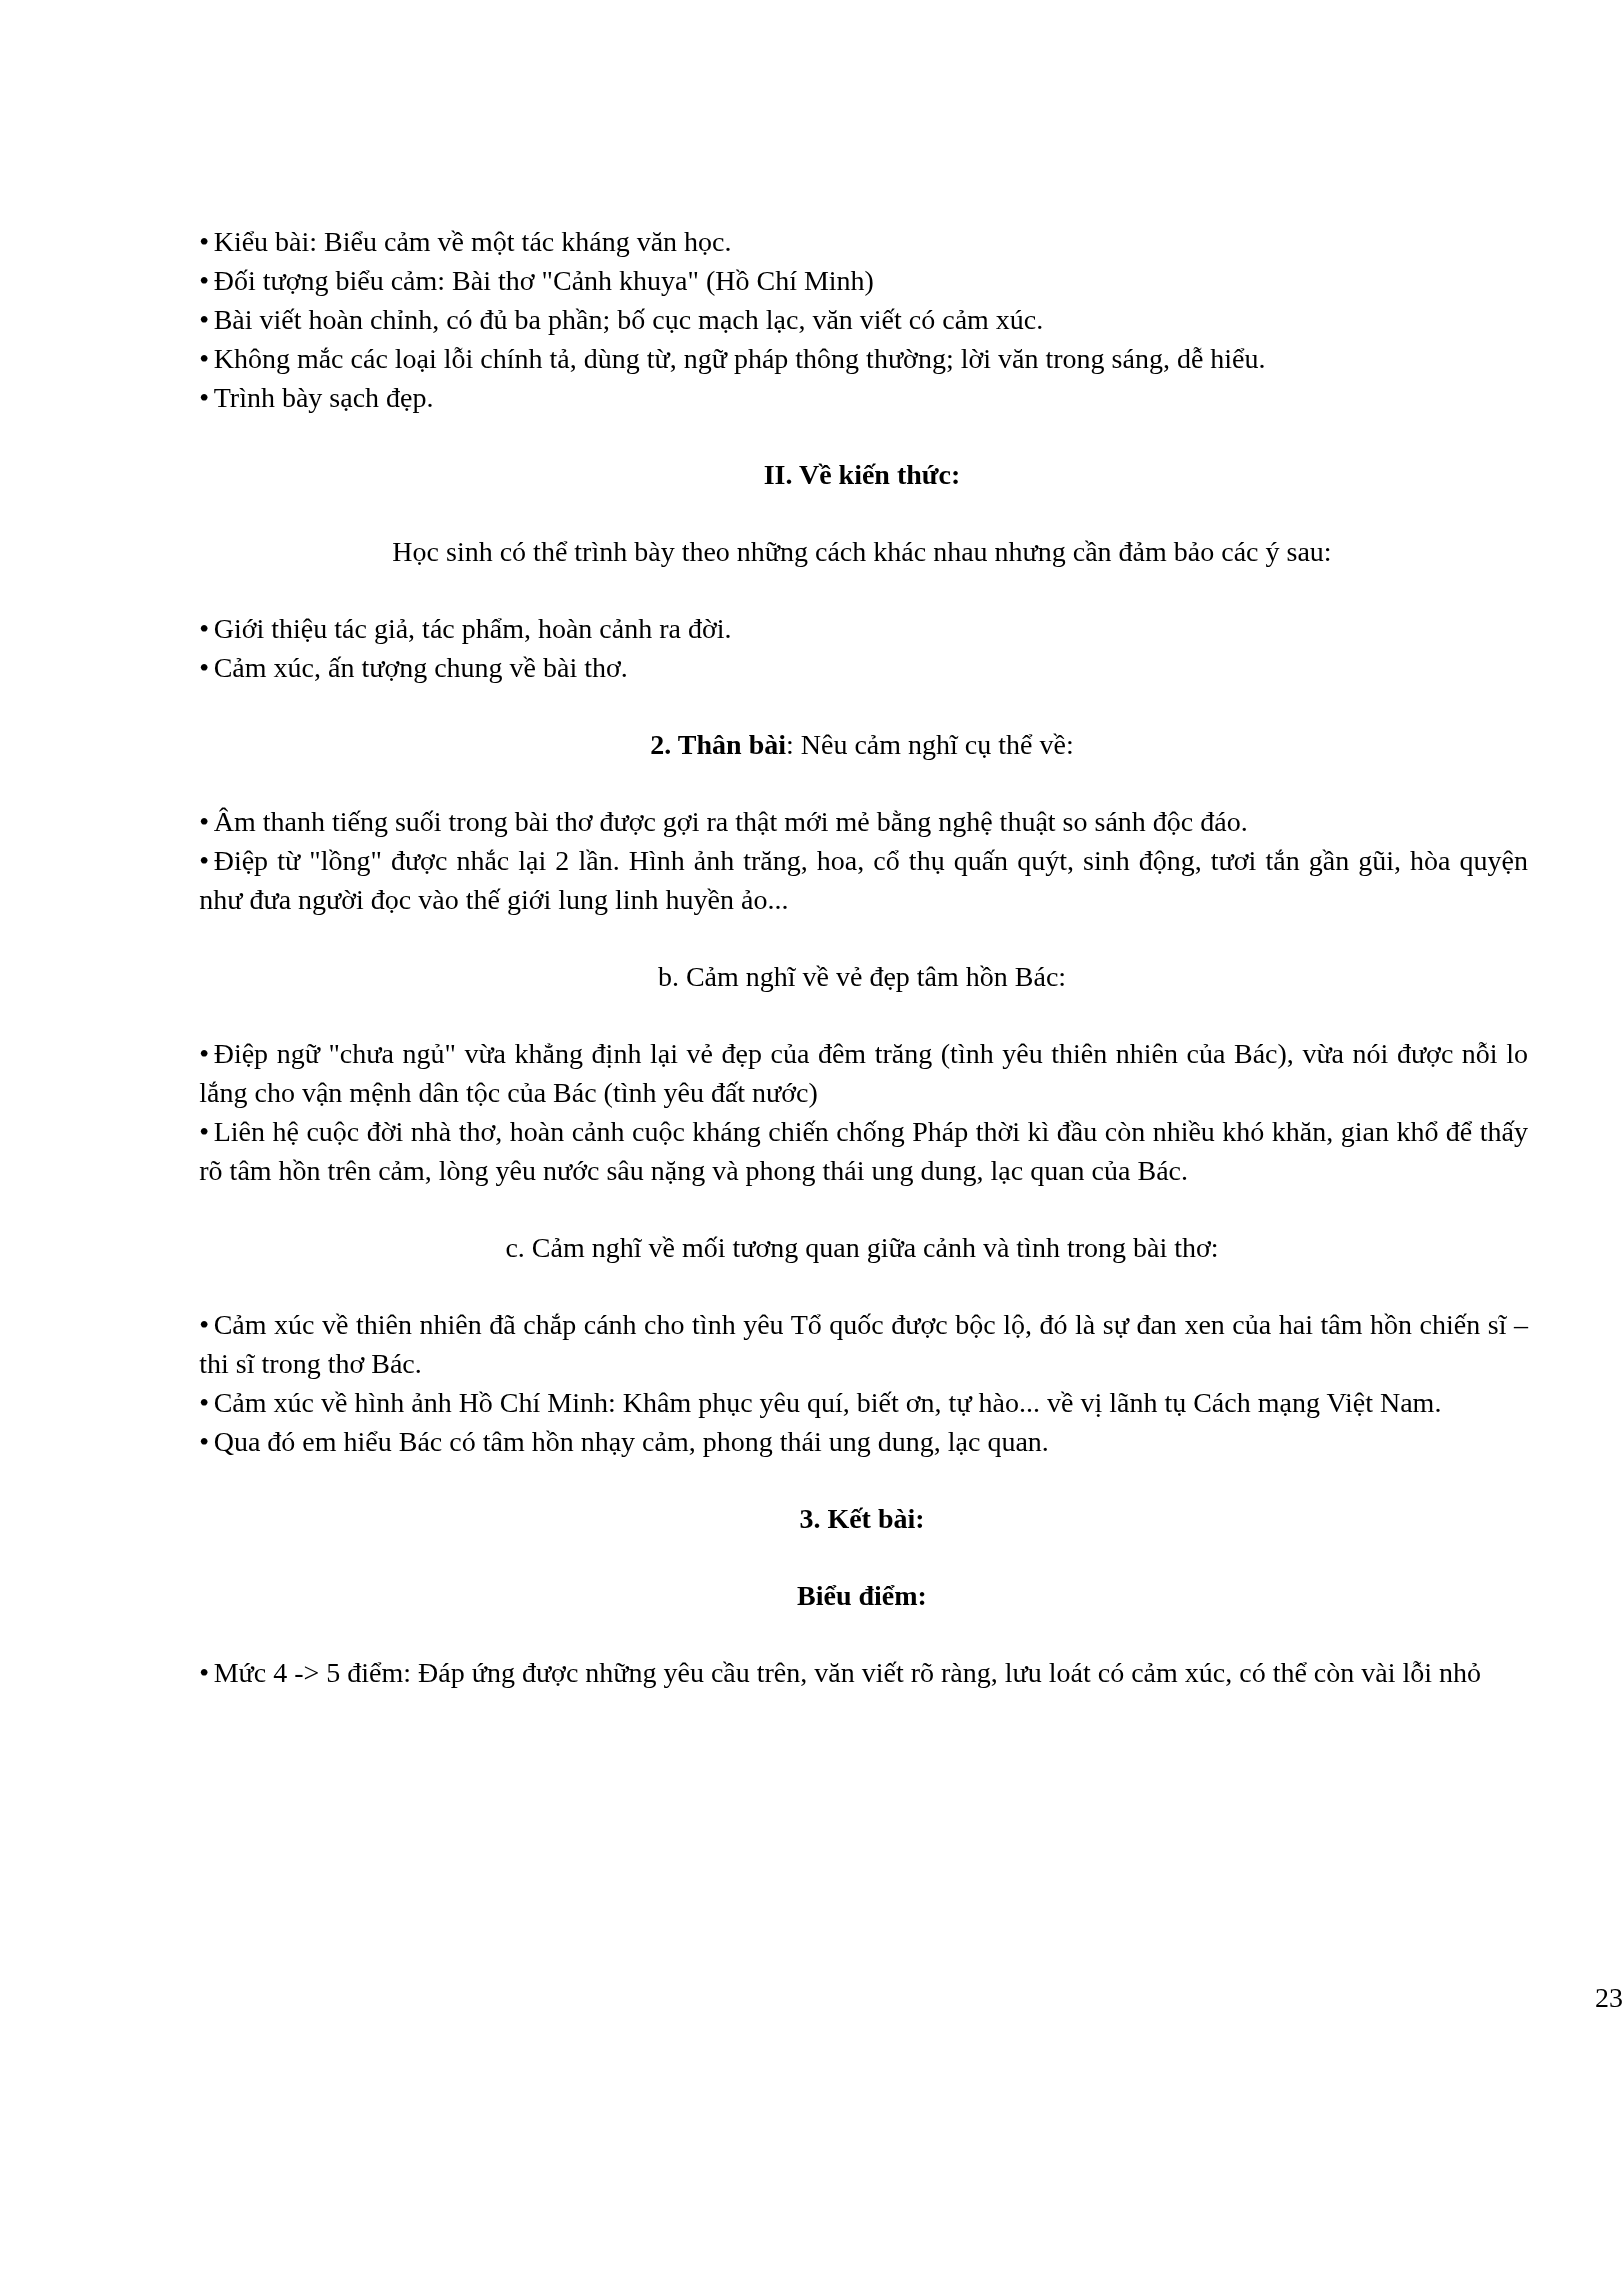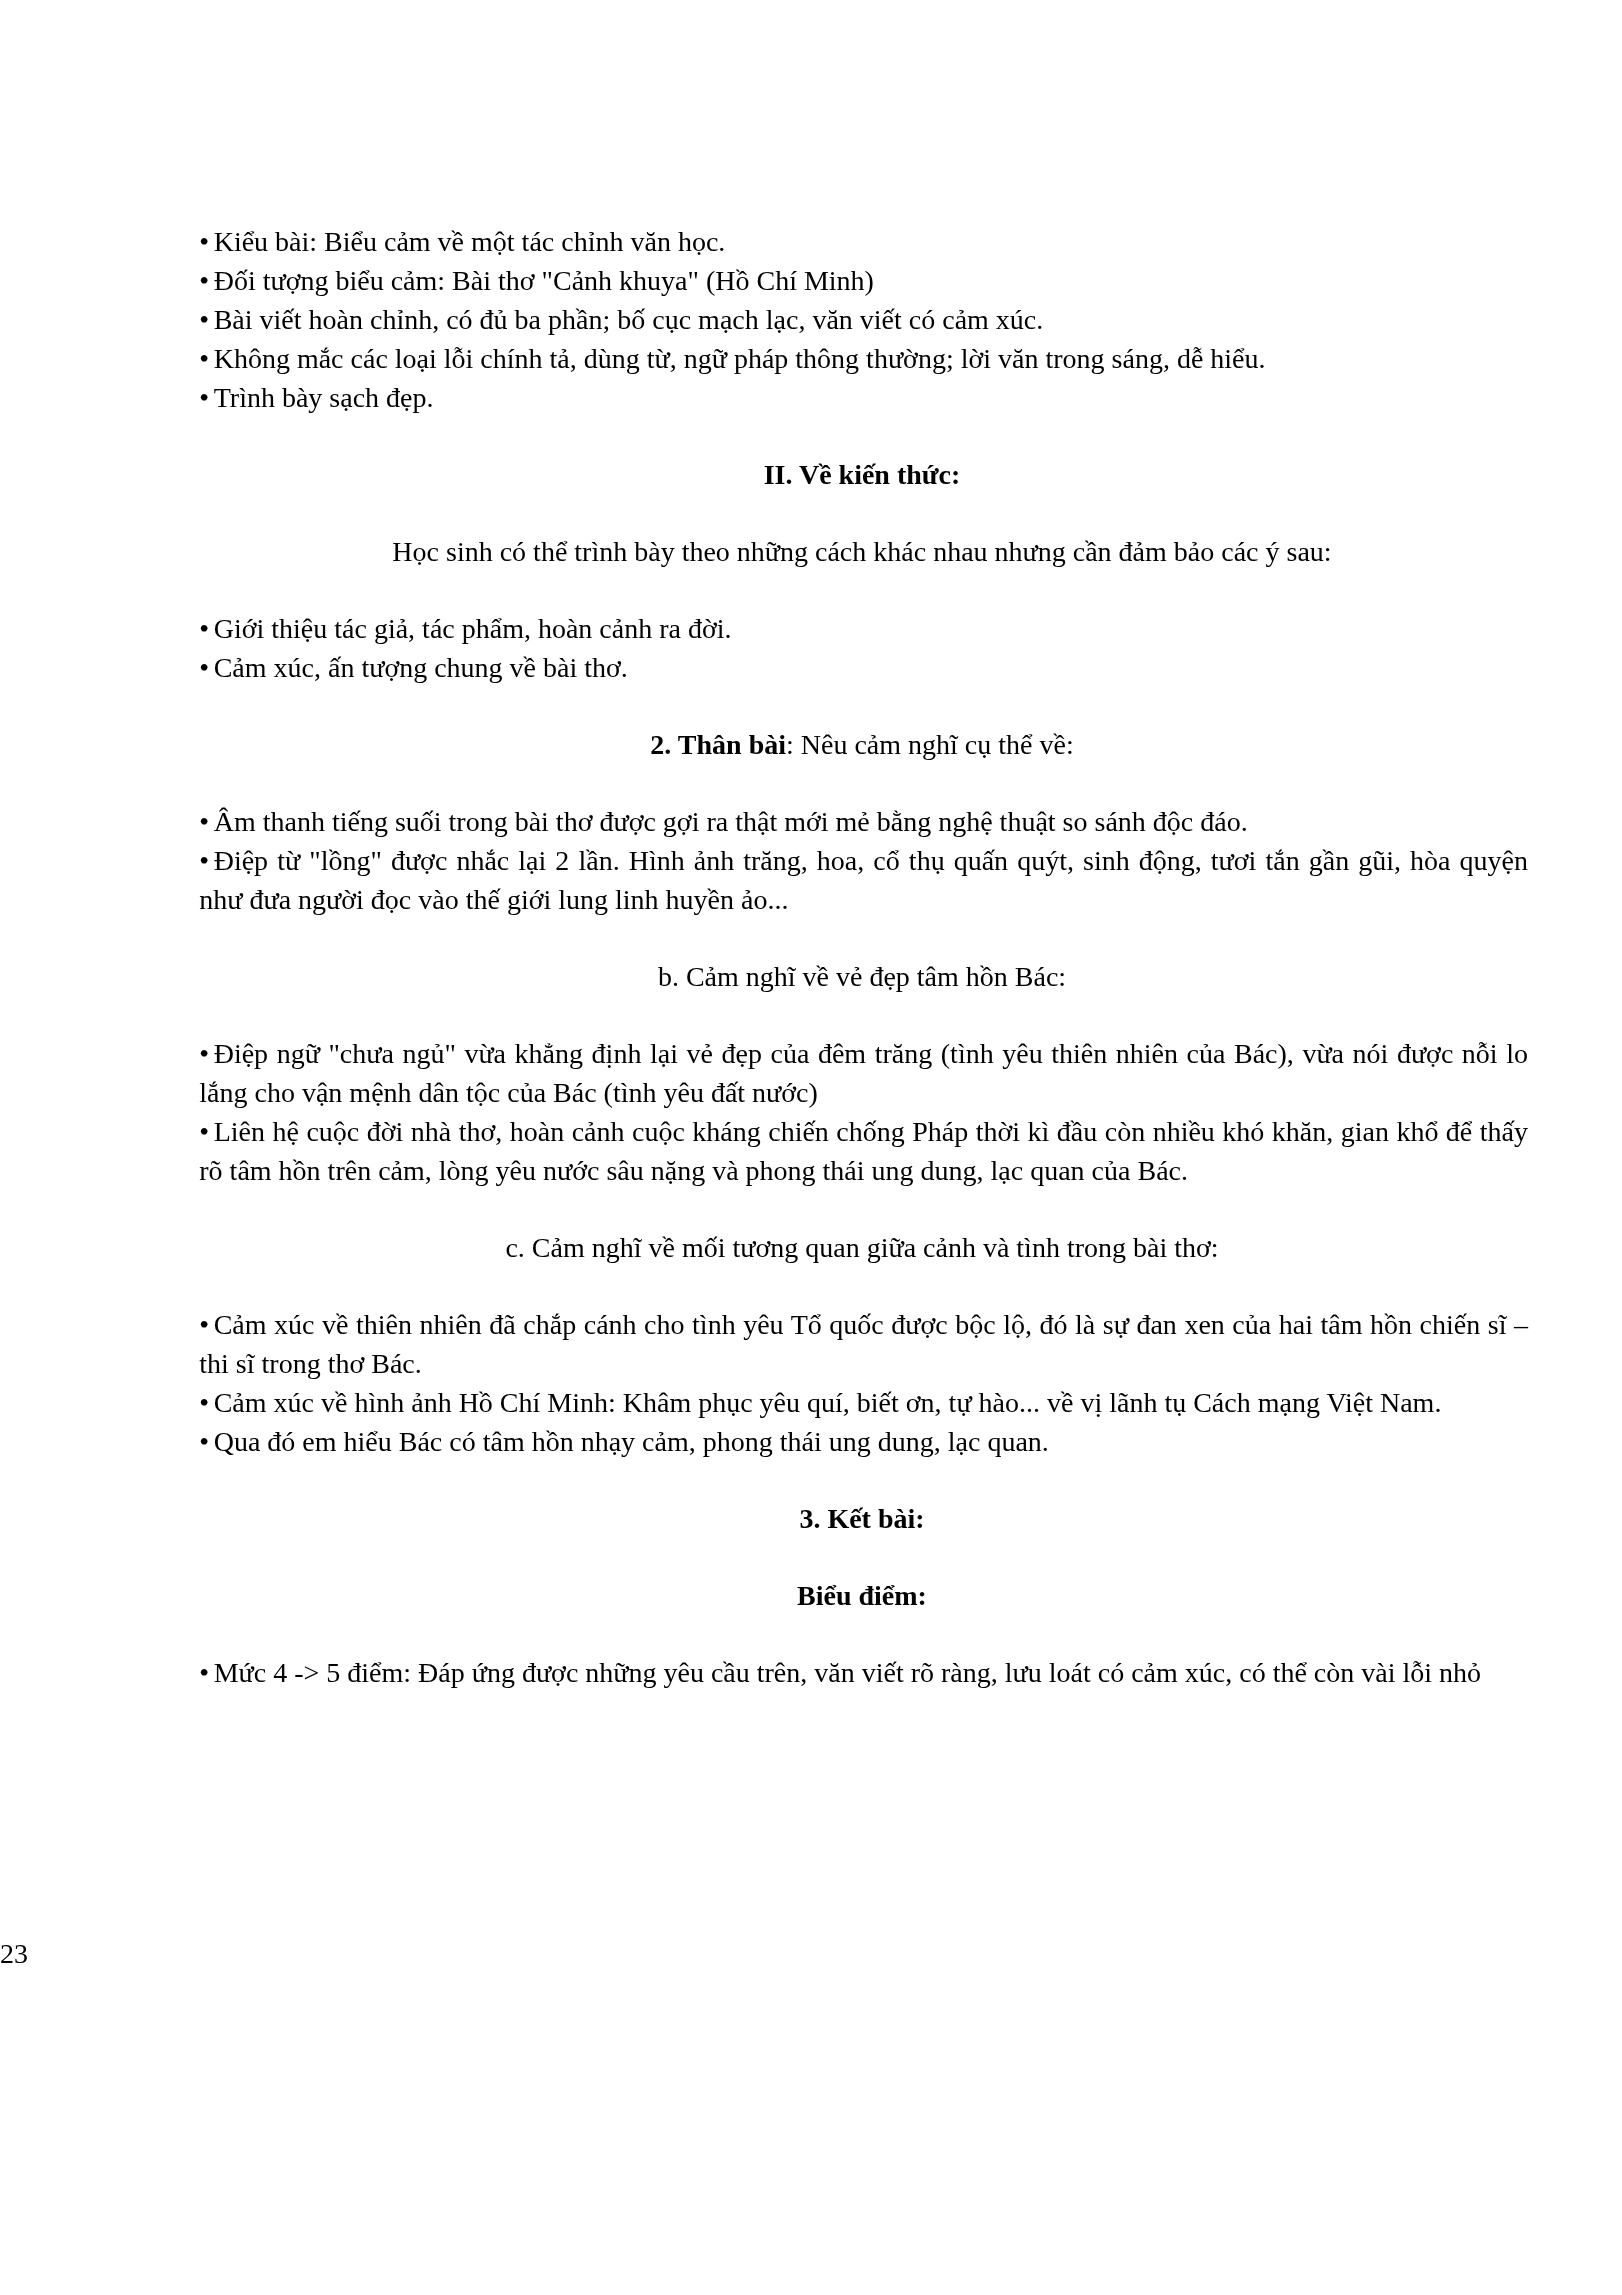--- a/index.html
+++ b/index.html
@@ -15,31 +15,31 @@
     box-sizing:border-box;
   }
   .para{margin:0 0 38px 0;text-align:center;}
   .h{font-weight:bold;}
   b{font-weight:bold;}
   .list{margin:0 0 38px 0;padding:0;list-style:none;}
   .li{margin:0 0 0 3.3px;}
   .li.j{text-align:justify;}
   .b{display:inline-block;width:14.4px;}
   .pagenum{
-    position:absolute;top:1934px;left:0;width:1623px;
-    text-align:left;margin:0;
+    position:absolute;top:1978px;left:0;width:1623px;
+    text-align:right;margin:0;
   }
 </style>
 </head>
 <body>
 
 <div class="page">
 
   <ul class="list">
-    <li class="li"><span class="b">•</span><span>Kiểu bài: Biểu cảm về một tác chỉnh văn học.</span></li>
+    <li class="li"><span class="b">•</span><span>Kiểu bài: Biểu cảm về một tác kháng văn học.</span></li>
     <li class="li"><span class="b">•</span><span>Đối tượng biểu cảm: Bài thơ "Cảnh khuya" (Hồ Chí Minh)</span></li>
     <li class="li"><span class="b">•</span><span>Bài viết hoàn chỉnh, có đủ ba phần; bố cục mạch lạc, văn viết có cảm xúc.</span></li>
     <li class="li"><span class="b">•</span><span>Không mắc các loại lỗi chính tả, dùng từ, ngữ pháp thông thường; lời văn trong sáng, dễ hiểu.</span></li>
     <li class="li"><span class="b">•</span><span>Trình bày sạch đẹp.</span></li>
   </ul>
 
   <p class="para h">II. Về kiến thức:</p>
 
   <p class="para">Học sinh có thể trình bày theo những cách khác nhau nhưng cần đảm bảo các ý sau:</p>
 

